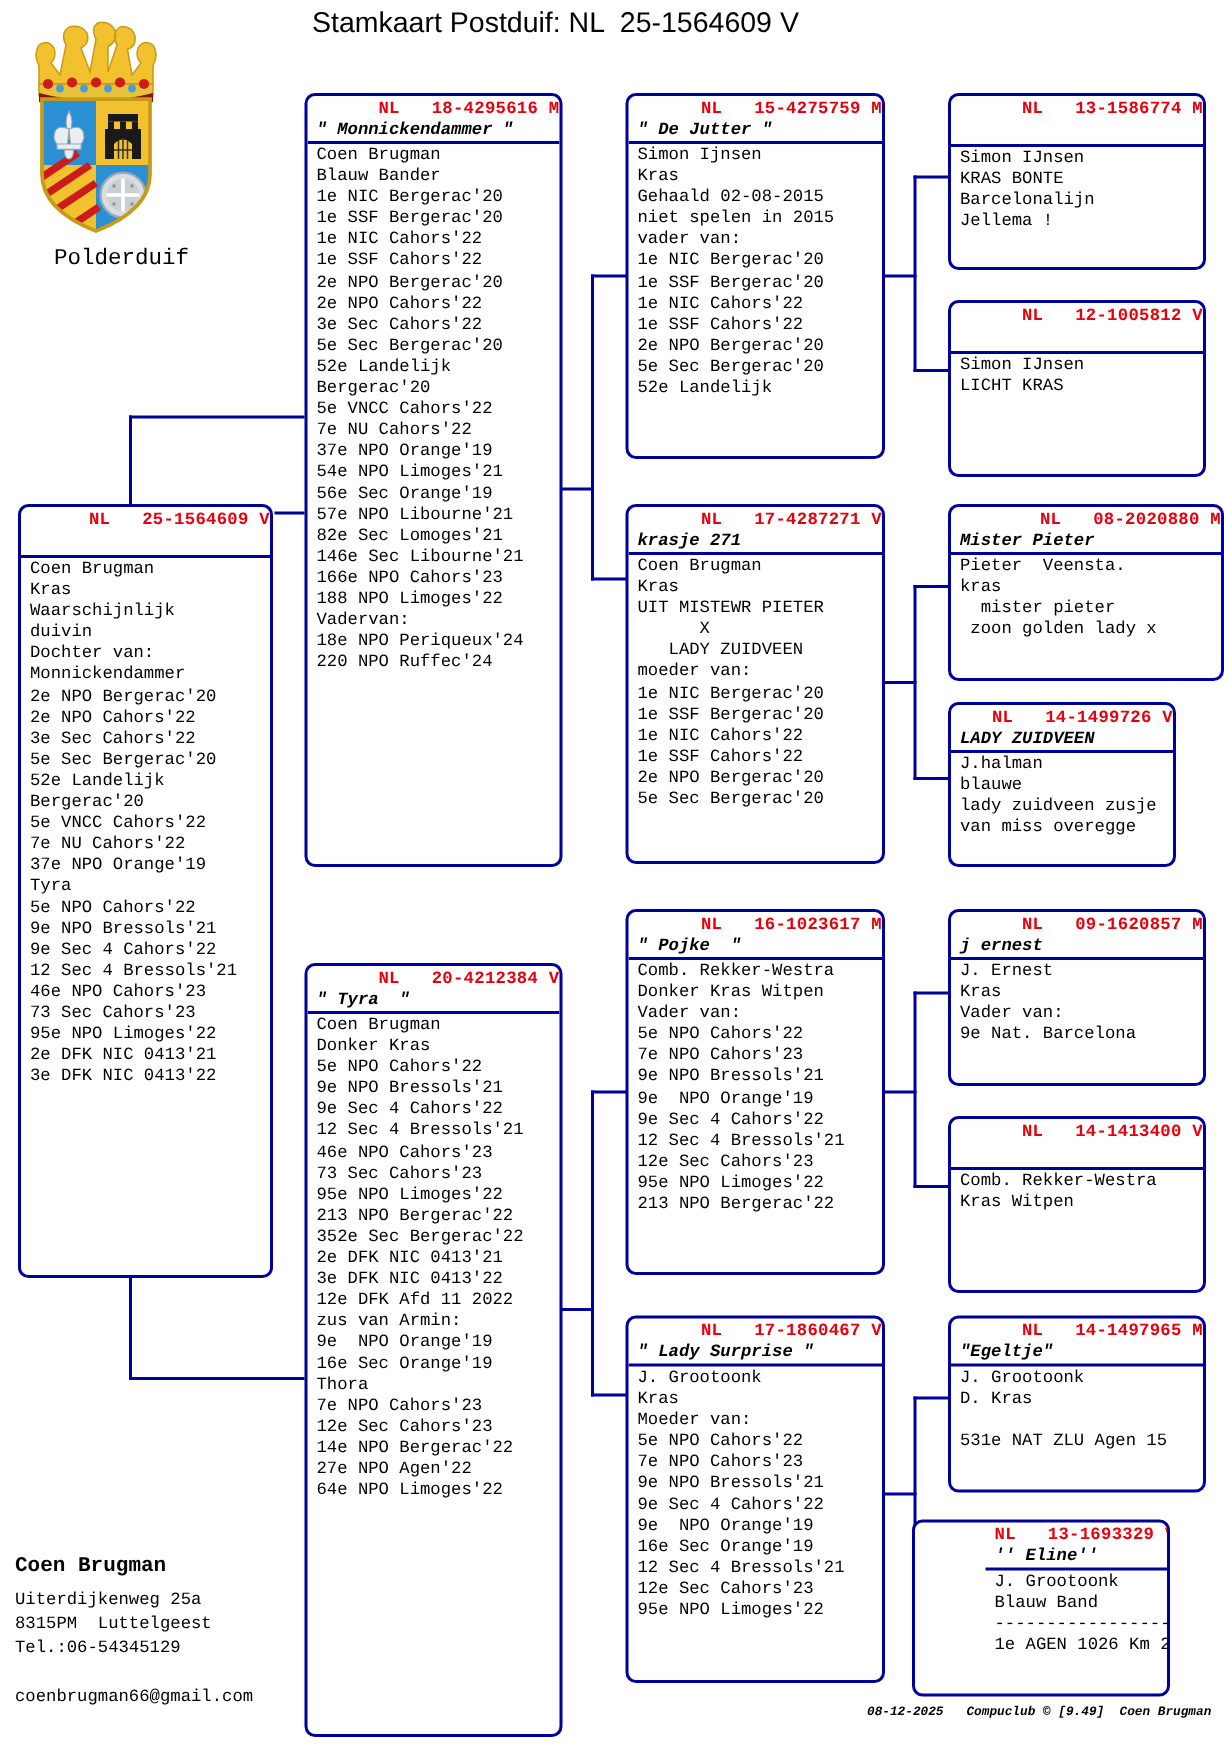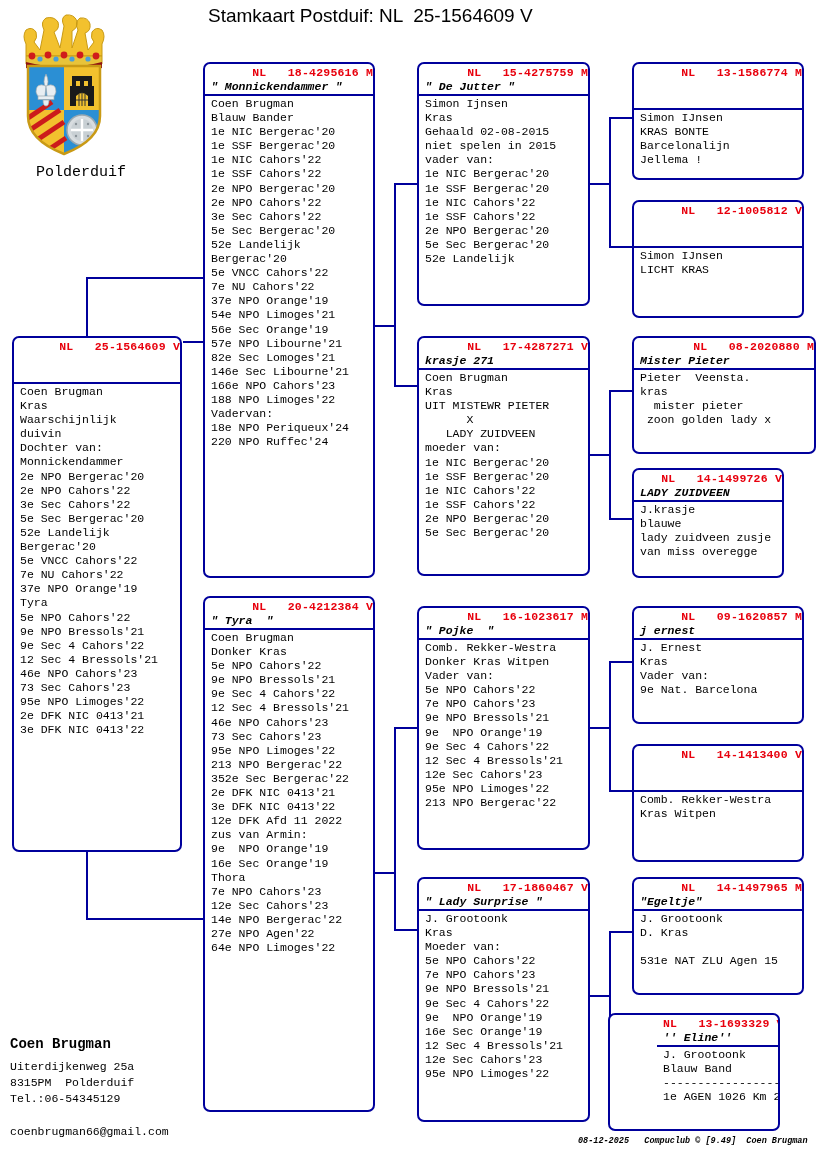--- a/index.html
+++ b/index.html
@@ -64,21 +64,21 @@
   .bx-body{
     padding:1px 0 0 6px;
     font-size:11.5px;
     line-height:14.1px;
     color:#000;
     white-space:pre;
   }
   .bx-body div{white-space:pre;}
 
   
-  .head-tall{height:44px;}
+  .head-tall{height:32px;}
   .head-short{height:30px;}
 
   
   .ln{position:absolute;background:#00009c;}
   .lh{height:2px;}
   .lv{width:2px;}
 
   
   .owner-name{
     position:absolute;left:10px;top:1036px;
@@ -229,21 +229,21 @@
 
   <div class="box" style="left:203px;top:62px;width:172px;height:516px;">
     <div class="bx-head head-short">
       <div class="bx-id">NL   18-4295616 M</div>
       <div class="bx-name">" Monnickendammer "</div>
     </div>
     <div class="bx-sep"></div>
     <div class="bx-body"><div>Coen Brugman</div><div>Blauw Bander</div><div>1e NIC Bergerac'20</div><div>1e SSF Bergerac'20</div><div>1e NIC Cahors'22</div><div>1e SSF Cahors'22</div><div>2e NPO Bergerac'20</div><div>2e NPO Cahors'22</div><div>3e Sec Cahors'22</div><div>5e Sec Bergerac'20</div><div>52e Landelijk</div><div>Bergerac'20</div><div>5e VNCC Cahors'22</div><div>7e NU Cahors'22</div><div>37e NPO Orange'19</div><div>54e NPO Limoges'21</div><div>56e Sec Orange'19</div><div>57e NPO Libourne'21</div><div>82e Sec Lomoges'21</div><div>146e Sec Libourne'21</div><div>166e NPO Cahors'23</div><div>188 NPO Limoges'22</div><div>Vadervan:</div><div>18e NPO Periqueux'24</div><div>220 NPO Ruffec'24</div></div>
   </div>
 
-  <div class="box" style="left:203px;top:596px;width:172px;height:516px;">
+  <div class="box" style="left:203px;top:642px;width:172px;height:516px;">
     <div class="bx-head head-short">
       <div class="bx-id">NL   20-4212384 V</div>
       <div class="bx-name">" Tyra  "</div>
     </div>
     <div class="bx-sep"></div>
     <div class="bx-body"><div>Coen Brugman</div><div>Donker Kras</div><div>5e NPO Cahors'22</div><div>9e NPO Bressols'21</div><div>9e Sec 4 Cahors'22</div><div>12 Sec 4 Bressols'21</div><div>46e NPO Cahors'23</div><div>73 Sec Cahors'23</div><div>95e NPO Limoges'22</div><div>213 NPO Bergerac'22</div><div>352e Sec Bergerac'22</div><div>2e DFK NIC 0413'21</div><div>3e DFK NIC 0413'22</div><div>12e DFK Afd 11 2022</div><div>zus van Armin:</div><div>9e  NPO Orange'19</div><div>16e Sec Orange'19</div><div>Thora</div><div>7e NPO Cahors'23</div><div>12e Sec Cahors'23</div><div>14e NPO Bergerac'22</div><div>27e NPO Agen'22</div><div>64e NPO Limoges'22</div></div>
   </div>
 
   <div class="box" style="left:417px;top:62px;width:173px;height:244px;">
     <div class="bx-head head-short">
@@ -307,21 +307,21 @@
     <div class="bx-sep"></div>
     <div class="bx-body"><div>Pieter  Veensta.</div><div>kras</div><div>  mister pieter</div><div> zoon golden lady x</div></div>
   </div>
 
   <div class="box" style="left:632px;top:468px;width:152px;height:110px;">
     <div class="bx-head head-short">
       <div class="bx-id">NL   14-1499726 V</div>
       <div class="bx-name">LADY ZUIDVEEN</div>
     </div>
     <div class="bx-sep"></div>
-    <div class="bx-body"><div>J.krasje</div><div>blauwe</div><div>lady zuidveen zusje</div><div>van miss overegge</div></div>
+    <div class="bx-body"><div>J.halman</div><div>blauwe</div><div>lady zuidveen zusje</div><div>van miss overegge</div></div>
   </div>
 
   <div class="box" style="left:632px;top:606px;width:172px;height:118px;">
     <div class="bx-head head-short">
       <div class="bx-id">NL   09-1620857 M</div>
       <div class="bx-name">j ernest</div>
     </div>
     <div class="bx-sep"></div>
     <div class="bx-body"><div>J. Ernest</div><div>Kras</div><div>Vader van:</div><div>9e Nat. Barcelona</div></div>
   </div>
@@ -348,19 +348,19 @@
     <div class="bx-head head-short">
       <div class="bx-id">NL   13-1693329 V</div>
       <div class="bx-name">'' Eline''</div>
     </div>
     <div class="bx-sep"></div>
     <div class="bx-body"><div>J. Grootoonk</div><div>Blauw Band</div><div>--------------------</div><div>1e AGEN 1026 Km 2015</div></div>
   </div>
 
   <div class="owner-name">Coen Brugman</div>
   <div class="owner-line" style="top:1060px;">Uiterdijkenweg 25a</div>
-  <div class="owner-line" style="top:1076px;">8315PM  Polderduif</div>
+  <div class="owner-line" style="top:1076px;">8315PM  Luttelgeest</div>
   <div class="owner-line" style="top:1092px;">Tel.:06-54345129</div>
   <div class="owner-line" style="top:1125px;">coenbrugman66@gmail.com</div>
 
   <div class="credit">08-12-2025   Compuclub © [9.49]  Coen Brugman</div>
 
 </div>
 
 </body></html>

